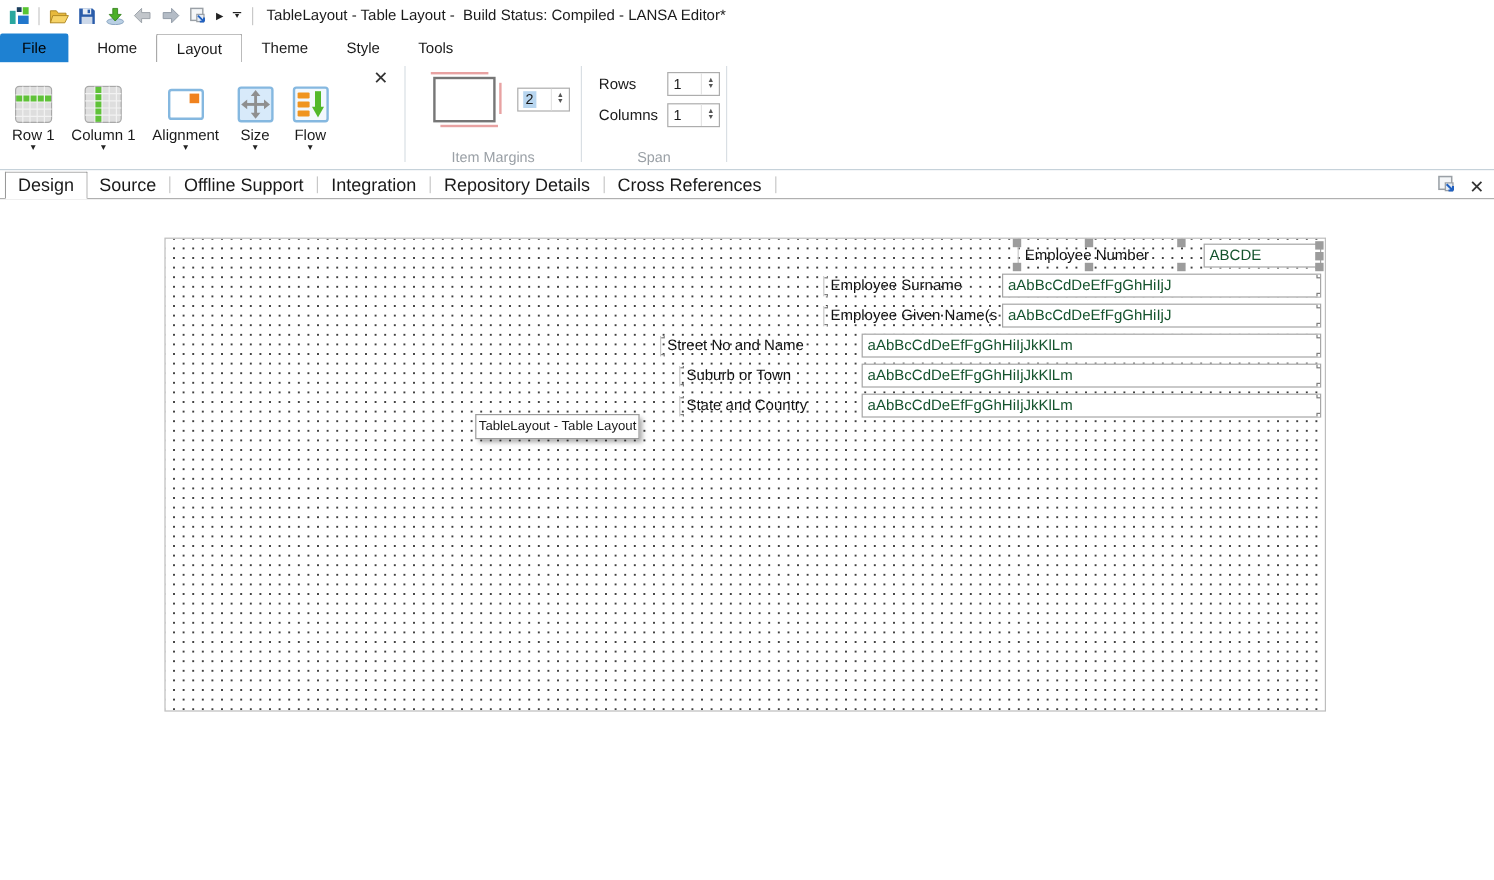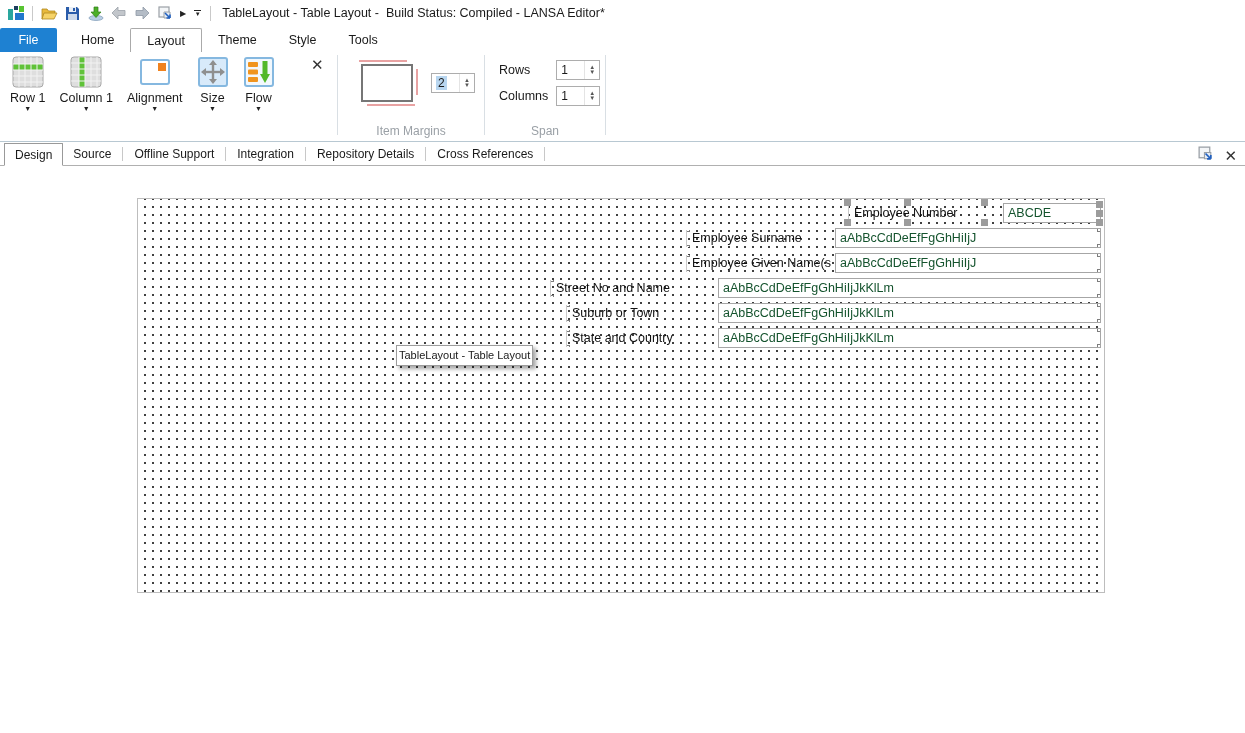--- a/index.html
+++ b/index.html
@@ -12,32 +12,32 @@
   .titlebar .ico { width:17px; height:17px; display:flex; align-items:center; justify-content:center; margin:0 3px; }
   .vsep { width:1px; height:15px; background:#c9c9c9; margin:0 5px; }
   .title-text { font-size:12.5px; color:#1a1a1a; margin-left:6px; white-space:pre; }
   .tri-more { font-size:8px; color:#222; margin:0 4px; }
   .qat-drop { display:flex; flex-direction:column; align-items:center; margin:0 4px; }
   .qat-drop .bar { width:7px; height:1px; background:#222; margin-bottom:1px; }
   .qat-drop .car { font-size:7px; color:#222; line-height:5px; }
 
   
   .ribbon-tabs { height:26px; display:flex; align-items:flex-end; background:#fff; }
-  .tab-file { width:57px; height:24px; background:#1e81d2; color:#ffffff; font-size:12.5px;
+  .tab-file { width:57px; height:24px; background:#1e81d2; color:#000000; font-size:12.5px;
               display:flex; align-items:center; justify-content:center; border-radius:2px 2px 0 0; margin-bottom:0; }
   .rtab { height:24px; padding:0 16px; font-size:12.5px; display:flex; align-items:center; color:#1a1a1a; }
   .rtab.active { background:#fff; border:1px solid #aaa; border-bottom:none; border-radius:2px 2px 0 0; }
 
   
   .ribbon { position:relative; height:90px; background:#fff; border-bottom:1px solid #b8c8d2; display:flex; }
   .rgroup { position:relative; height:100%; }
   .rgroup-label { position:absolute; bottom:3px; left:0; right:0; text-align:center; font-size:12px; color:#9aa0a6; }
   .gsep { width:1px; background:#d9dfe4; height:80px; margin-top:3px; }
 
-  .bigbtn { display:flex; flex-direction:column; align-items:center; margin-top:4px; }
+  .bigbtn { display:flex; flex-direction:column; align-items:center; margin-top:19px; }
   .bigbtn .bicon { width:32px; height:32px; }
   .bigbtn .blabel { font-size:12.5px; margin-top:3px; color:#1a1a1a; }
   .bigbtn .bcaret { font-size:7px; color:#222; margin-top:1px; line-height:6px; }
   .grp-buttons { display:flex; align-items:flex-start; padding-left:10px; gap:14px; }
   .close-x { position:absolute; left:311px; top:4px; font-size:15px; color:#333; cursor:default; }
 
   
   .margins-wrap { display:flex; align-items:center; padding-left:20px; margin-top:8px; gap:13px; }
   .margin-glyph { position:relative; width:60px; height:46px; }
   .margin-glyph .rect { position:absolute; left:3px; top:4px; width:52px; height:38px; border:2px solid #767676; background:#fff; }
@@ -48,21 +48,21 @@
   .spinner .sarrows { width:15px; display:flex; flex-direction:column; align-items:center; justify-content:center; border-left:1px solid #e4e4e4; }
   .spinner .sarrows span { font-size:6px; color:#555; line-height:5px; }
   .sel-blue { background:#b8d6f0; padding:0 2px; }
 
   
   .span-grid { display:grid; grid-template-columns:auto 44px; gap:6px 8px; padding:8px 10px 0 14px; align-items:center; }
   .span-grid .slabel { font-size:12.5px; }
 
   
   .doc-strip { position:relative; height:24px; border-bottom:1px solid #b0b0b0; display:flex; align-items:flex-end; background:#fff; }
-  .dtab { height:22px; padding:0 10px; font-size:12px; display:flex; align-items:center; color:#1a1a1a; }
+  .dtab { height:22px; padding:0 10px; font-size:15px; display:flex; align-items:center; color:#1a1a1a; }
   .dtab.active { border:1px solid #999; border-bottom:1px solid #fff; background:#fff; margin-left:4px; margin-bottom:-1px; height:23px; border-radius:1px 1px 0 0; }
   .dsep { width:1px; height:14px; background:#c8c8c8; margin:0 1px 4px 1px; }
   .strip-right { position:absolute; right:8px; top:3px; display:flex; align-items:center; gap:10px; }
   .strip-right .x { font-size:15px; color:#333; }
 
   
   .canvas { position:absolute; left:137px; top:198px; width:968px; height:395px;
             border:1px solid #bdbdbd; background:#fff;
             background-image:radial-gradient(circle, #404040 0.9px, transparent 1.05px);
             background-size:8px 8px; background-position:3px 4px; }

